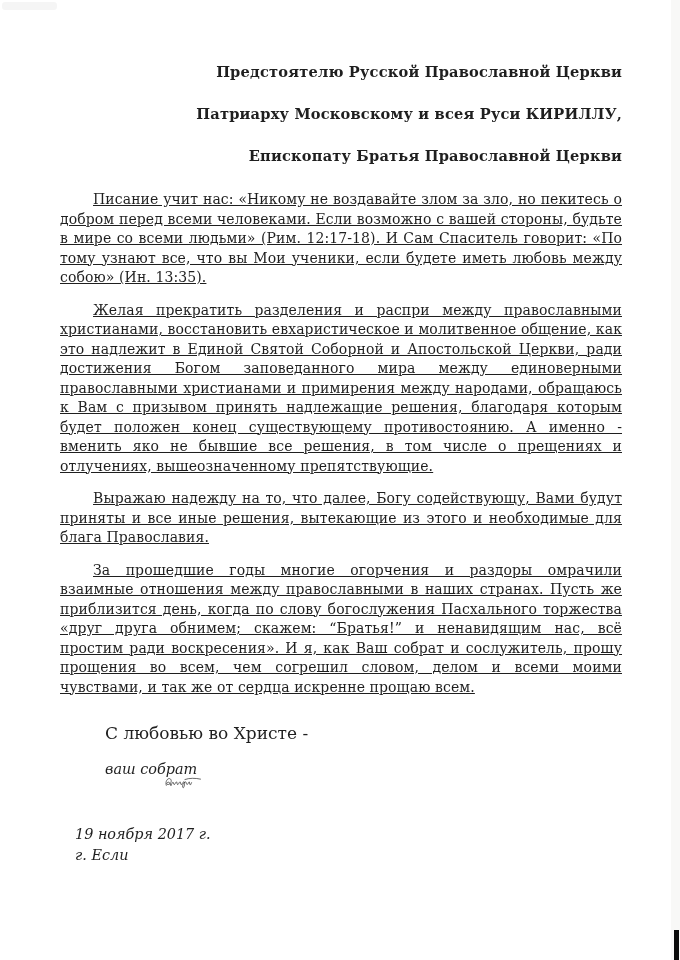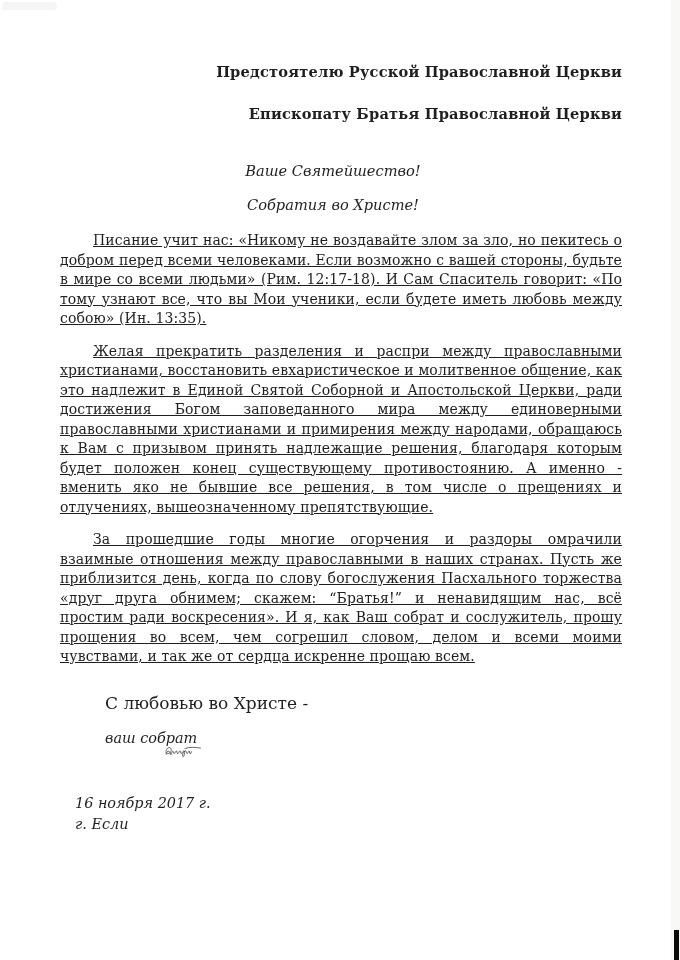--- a/index.html
+++ b/index.html
@@ -43,46 +43,44 @@
   .top-smudge { position:absolute; top:2px; left:2px; width:55px; height:8px; background:rgba(0,0,0,0.04); border-radius:3px; }
 </style>
 </head>
 <body>
 
 <div class="page">
   <div class="content">
 
     <div class="recipient">
       <div class="recipient-line">Предстоятелю Русской Православной Церкви</div>
+      <div class="recipient-line">Патриарху Московскому и всея Руси КИРИЛЛУ,</div>
       <div class="recipient-line">Епископату Братья Православной Церкви</div>
     </div>
 
-    <div class="salutations">
-      <div class="salutation-line">Ваше Святейшество!</div>
-      <div class="salutation-line">Собратия во Христе!</div>
-    </div>
 
     <div class="body-text">
       <p>Писание учит нас: «Никому не воздавайте злом за зло, но пекитесь о добром перед всеми человеками. Если возможно с вашей стороны, будьте в мире со всеми людьми» (Рим. 12:17-18). И Сам Спаситель говорит: «По тому узнают все, что вы Мои ученики, если будете иметь любовь между собою» (Ин. 13:35).</p>
       <p>Желая прекратить разделения и распри между православными христианами, восстановить евхаристическое и молитвенное общение, как это надлежит в Единой Святой Соборной и Апостольской Церкви, ради достижения Богом заповеданного мира между единоверными православными христианами и примирения между народами, обращаюсь к Вам с призывом принять надлежащие решения, благодаря которым будет положен конец существующему противостоянию. А именно - вменить яко не бывшие все решения, в том числе о прещениях и отлучениях, вышеозначенному препятствующие.</p>
+      <p>Выражаю надежду на то, что далее, Богу содействующу, Вами будут приняты и все иные решения, вытекающие из этого и необходимые для блага Православия.</p>
       <p>За прошедшие годы многие огорчения и раздоры омрачили взаимные отношения между православными в наших странах. Пусть же приблизится день, когда по слову богослужения Пасхального торжества «друг друга обнимем; скажем: “Братья!” и ненавидящим нас, всё простим ради воскресения». И я, как Ваш собрат и сослужитель, прошу прощения во всем, чем согрешил словом, делом и всеми моими чувствами, и так же от сердца искренне прощаю всем.</p>
     </div>
 
     <div class="closing">С любовью во Христе -</div>
 
     <div class="signoff-row">
       <span class="signoff">ваш собрат</span>
       <svg class="signature" role="img" width="104" height="36" viewBox="0 0 104 36" aria-label="Филарет">
         <path d="M9 24 C5 12 15 3 20 8 C24 12 21 21 14 22 C9 22.5 9 17 14 16 C16 15.6 18 17 19 20 L21 25 C23 21 24 17 26 16 C28 15.4 27 21 29 22 C31 23 33 16 35 15 C37 14.3 36 21 38 22 C40 23 42 16 44 15 C46 14.4 45 20 47 22 C49 23.6 51 15 54 15 C57 15 56 22 55 26 C54 30 52 32 51 28 C50 24 53 16 58 15 C61 14.4 60 20 62 21.5 C64 23 66 17 68 15 L70 22 C71 25 73 20 74 17"></path>
         <path d="M57 9 C68 5 84 5 97 8"></path>
       </svg>
     </div>
 
     <div class="dateblock">
-      <div>16 ноября 2017 г.</div>
+      <div>19 ноября 2017 г.</div>
       <div>г. Если</div>
     </div>
 
   </div>
 
   <div class="edge-shade"></div>
   <div class="artifact-bar"></div>
   <div class="top-smudge"></div>
 </div>
 

